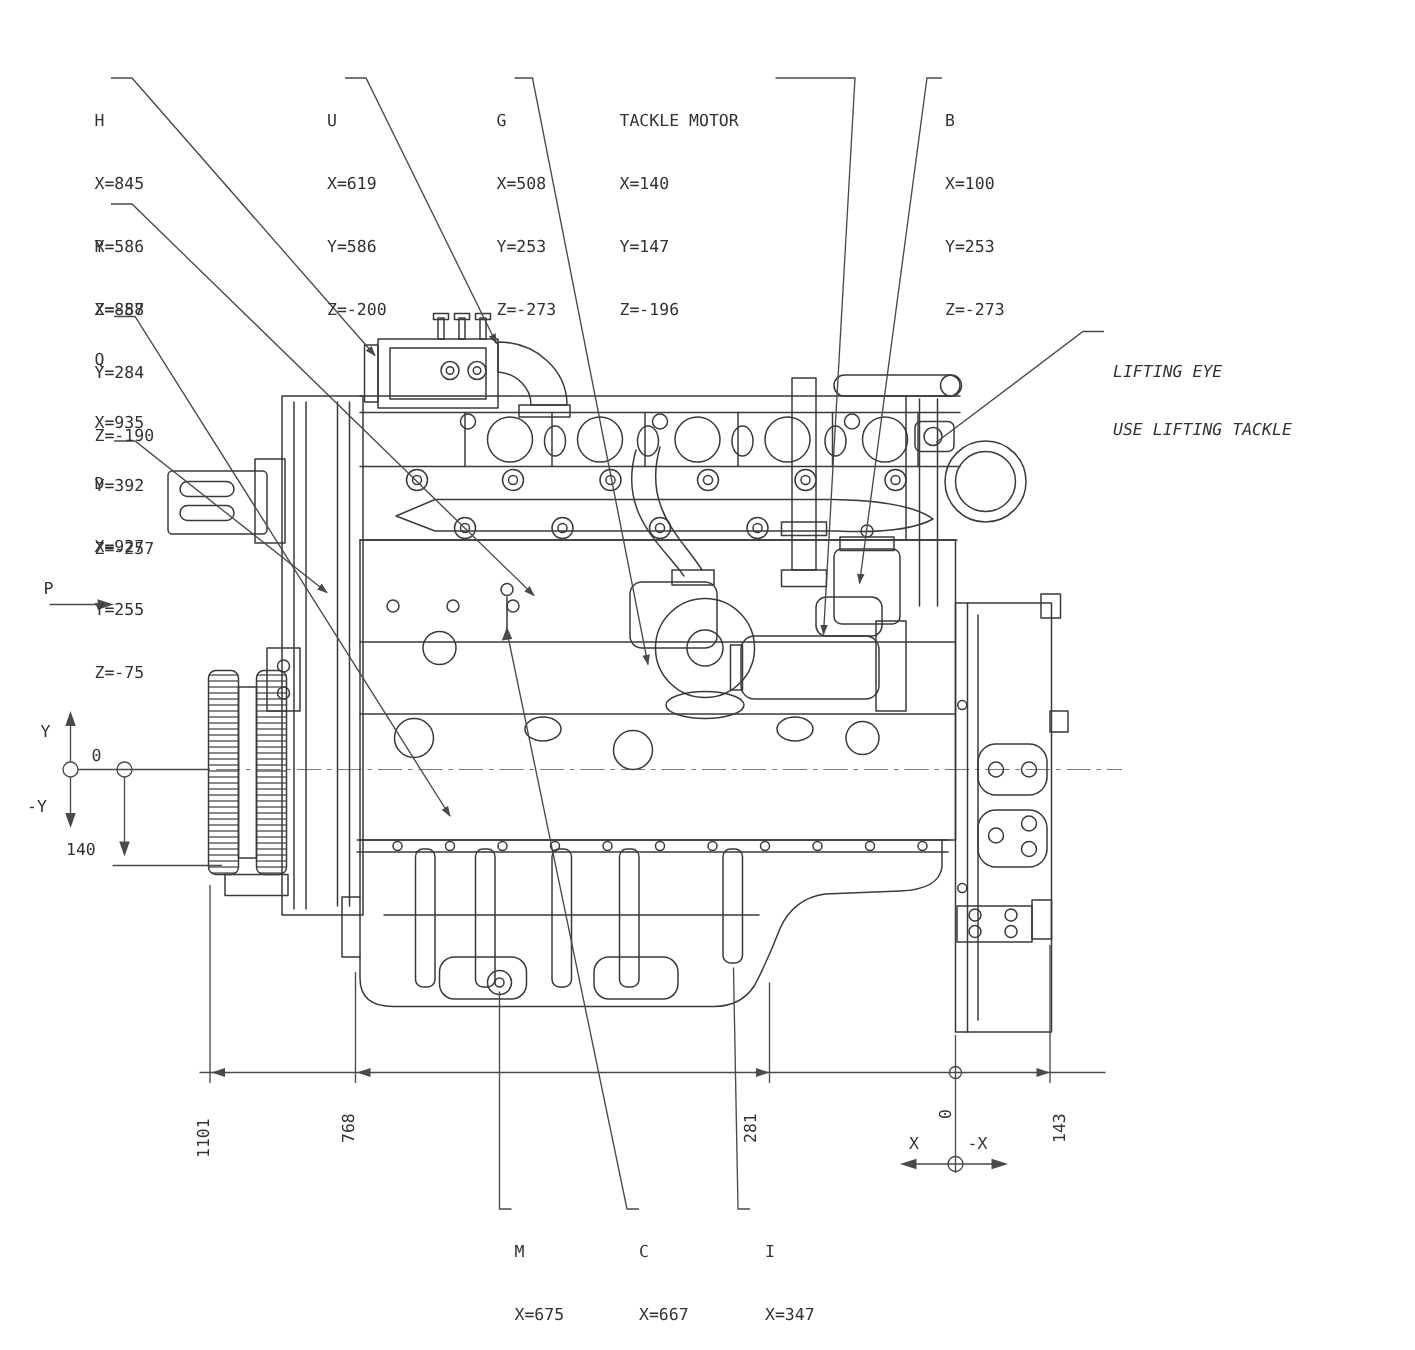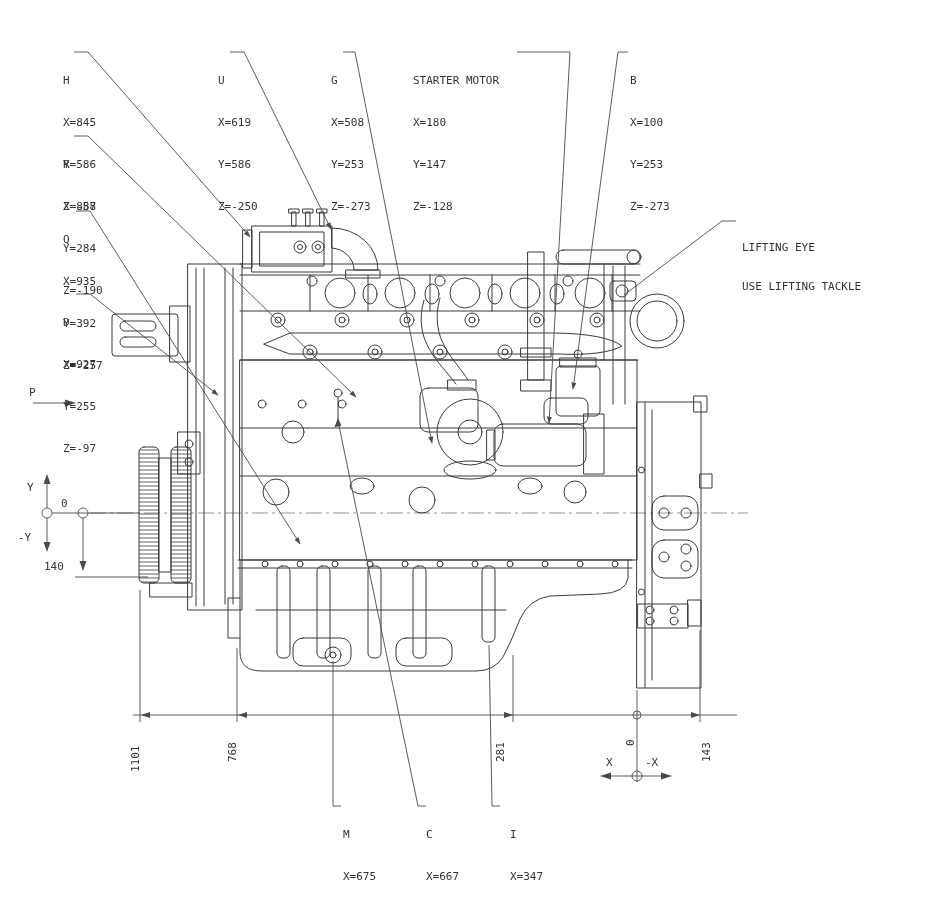--- a/index.html
+++ b/index.html
@@ -1,21 +1,21 @@
 <!DOCTYPE html>
 <html><head>
 <meta charset="utf-8">
 <style>
   html,body{margin:0;padding:0;background:#ffffff;width:943px;height:900px;overflow:hidden;}
   #canvas{position:relative;width:943px;height:900px;background:#ffffff;
           font-family:"DejaVu Sans Mono","Liberation Mono",monospace;color:#333;}
   svg{position:absolute;left:0;top:0;}
   .callout{position:absolute;font-size:11px;line-height:14px;white-space:pre;color:#333;}
   .callout div{min-height:14px;}
-  .note{position:absolute;font-size:11px;line-height:13px;white-space:pre;color:#333;}
+  .note{position:absolute;font-size:11px;line-height:13px;white-space:pre;color:#333;font-style:italic;}
 </style>
 </head>
 <body>
 
 <div id="canvas">
 
   <svg width="943" height="900" viewBox="0 0 943 900">
     <defs>
       <pattern id="knurl" width="4" height="4" patternUnits="userSpaceOnUse">
         <path d="M0,2 h4" stroke="#3a3a3a" stroke-width="0.8"></path>
@@ -294,33 +294,33 @@
   <div class="callout" style="left:63px;top:46px">
     <div>H</div>
     <div>X=845</div>
     <div>Y=586</div>
     <div>Z=-88</div>
   </div>
   <div class="callout" style="left:218px;top:46px">
     <div>U</div>
     <div>X=619</div>
     <div>Y=586</div>
-    <div>Z=-250</div>
+    <div>Z=-200</div>
   </div>
   <div class="callout" style="left:331px;top:46px">
     <div>G</div>
     <div>X=508</div>
     <div>Y=253</div>
     <div>Z=-273</div>
   </div>
   <div class="callout" style="left:413px;top:46px">
-    <div>STARTER MOTOR</div>
-    <div>X=180</div>
+    <div>TACKLE MOTOR</div>
+    <div>X=140</div>
     <div>Y=147</div>
-    <div>Z=-128</div>
+    <div>Z=-196</div>
   </div>
   <div class="callout" style="left:630px;top:46px">
     <div>B</div>
     <div>X=100</div>
     <div>Y=253</div>
     <div>Z=-273</div>
   </div>
   <div class="callout" style="left:63px;top:130px">
     <div>R</div>
     <div>X=857</div>
@@ -330,21 +330,21 @@
   <div class="callout" style="left:63px;top:205px">
     <div>Q</div>
     <div>X=935</div>
     <div>Y=392</div>
     <div>Z=-257</div>
   </div>
   <div class="callout" style="left:63px;top:288px">
     <div>D</div>
     <div>X=927</div>
     <div>Y=255</div>
-    <div>Z=-97</div>
+    <div>Z=-75</div>
   </div>
   <div class="callout" style="left:343px;top:800px">
     <div>M</div>
     <div>X=675</div>
     
     
   </div>
   <div class="callout" style="left:426px;top:800px">
     <div>C</div>
     <div>X=667</div>

